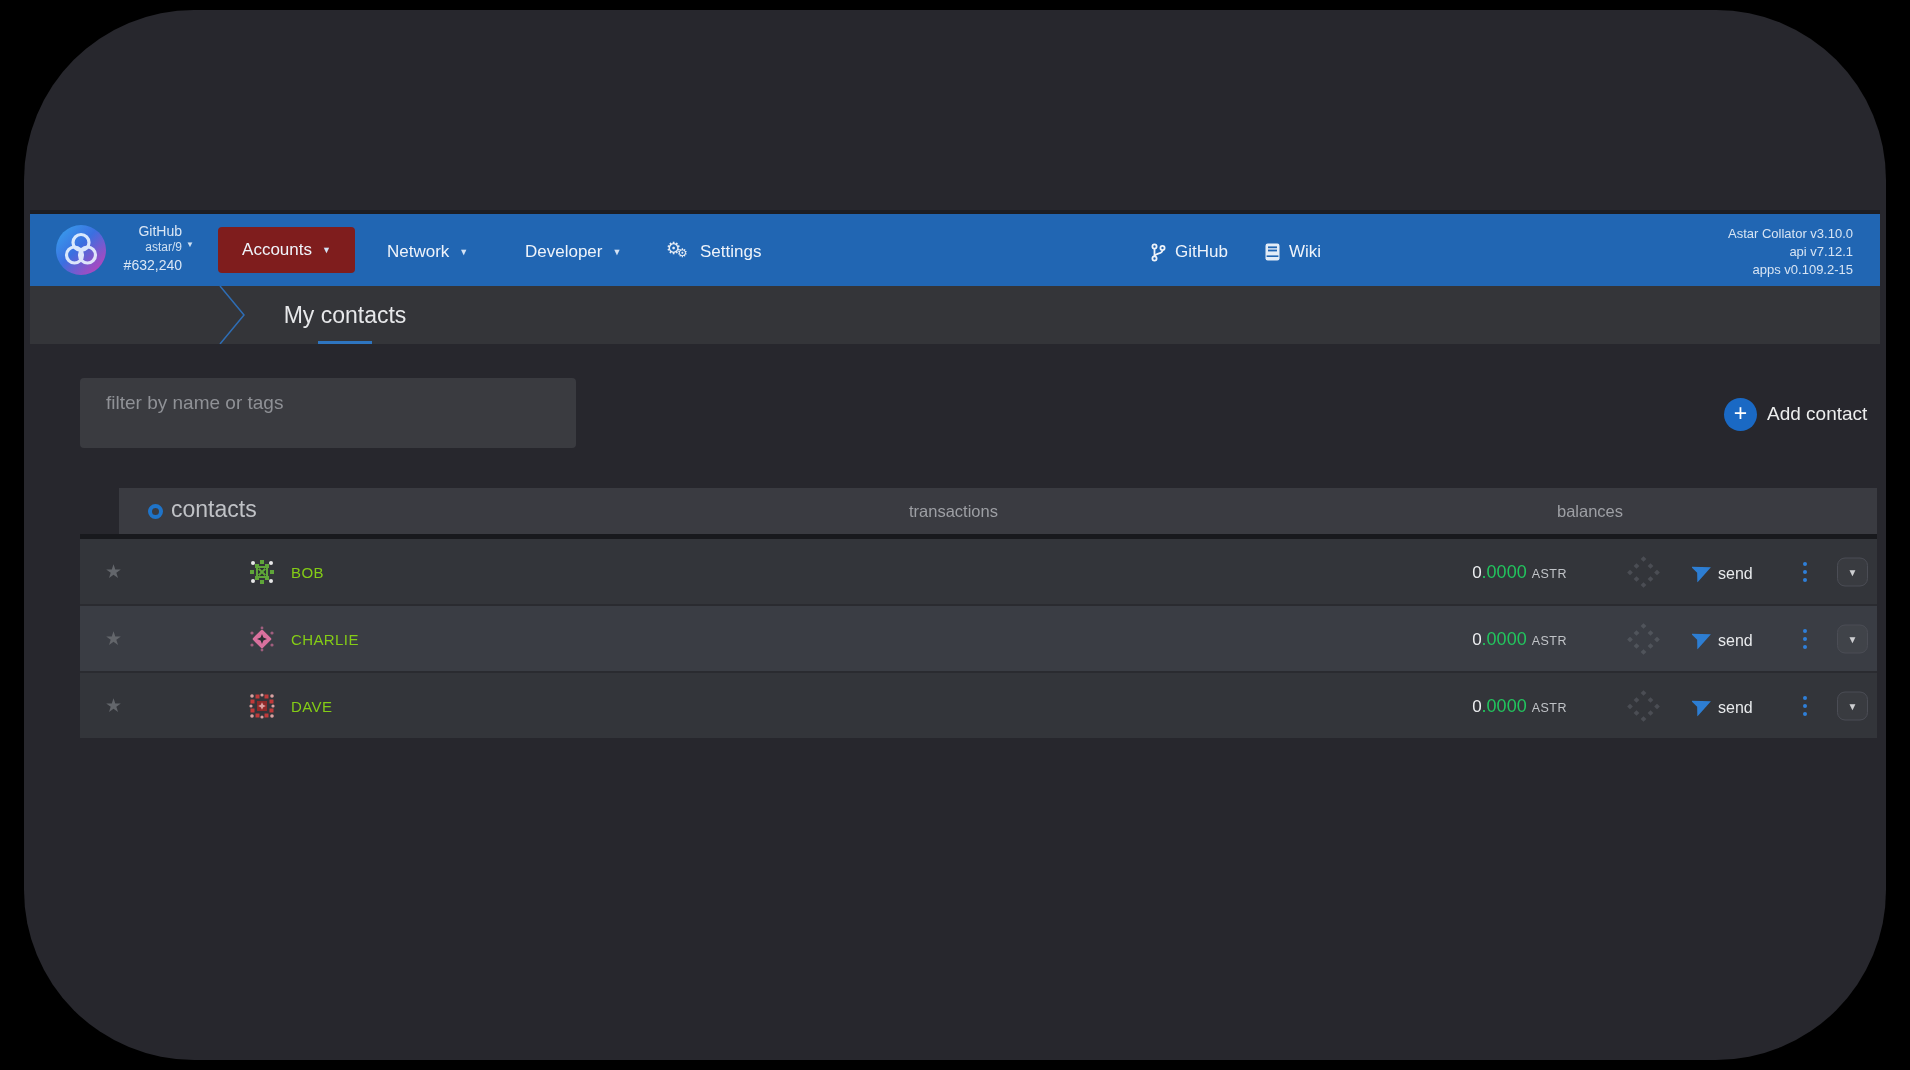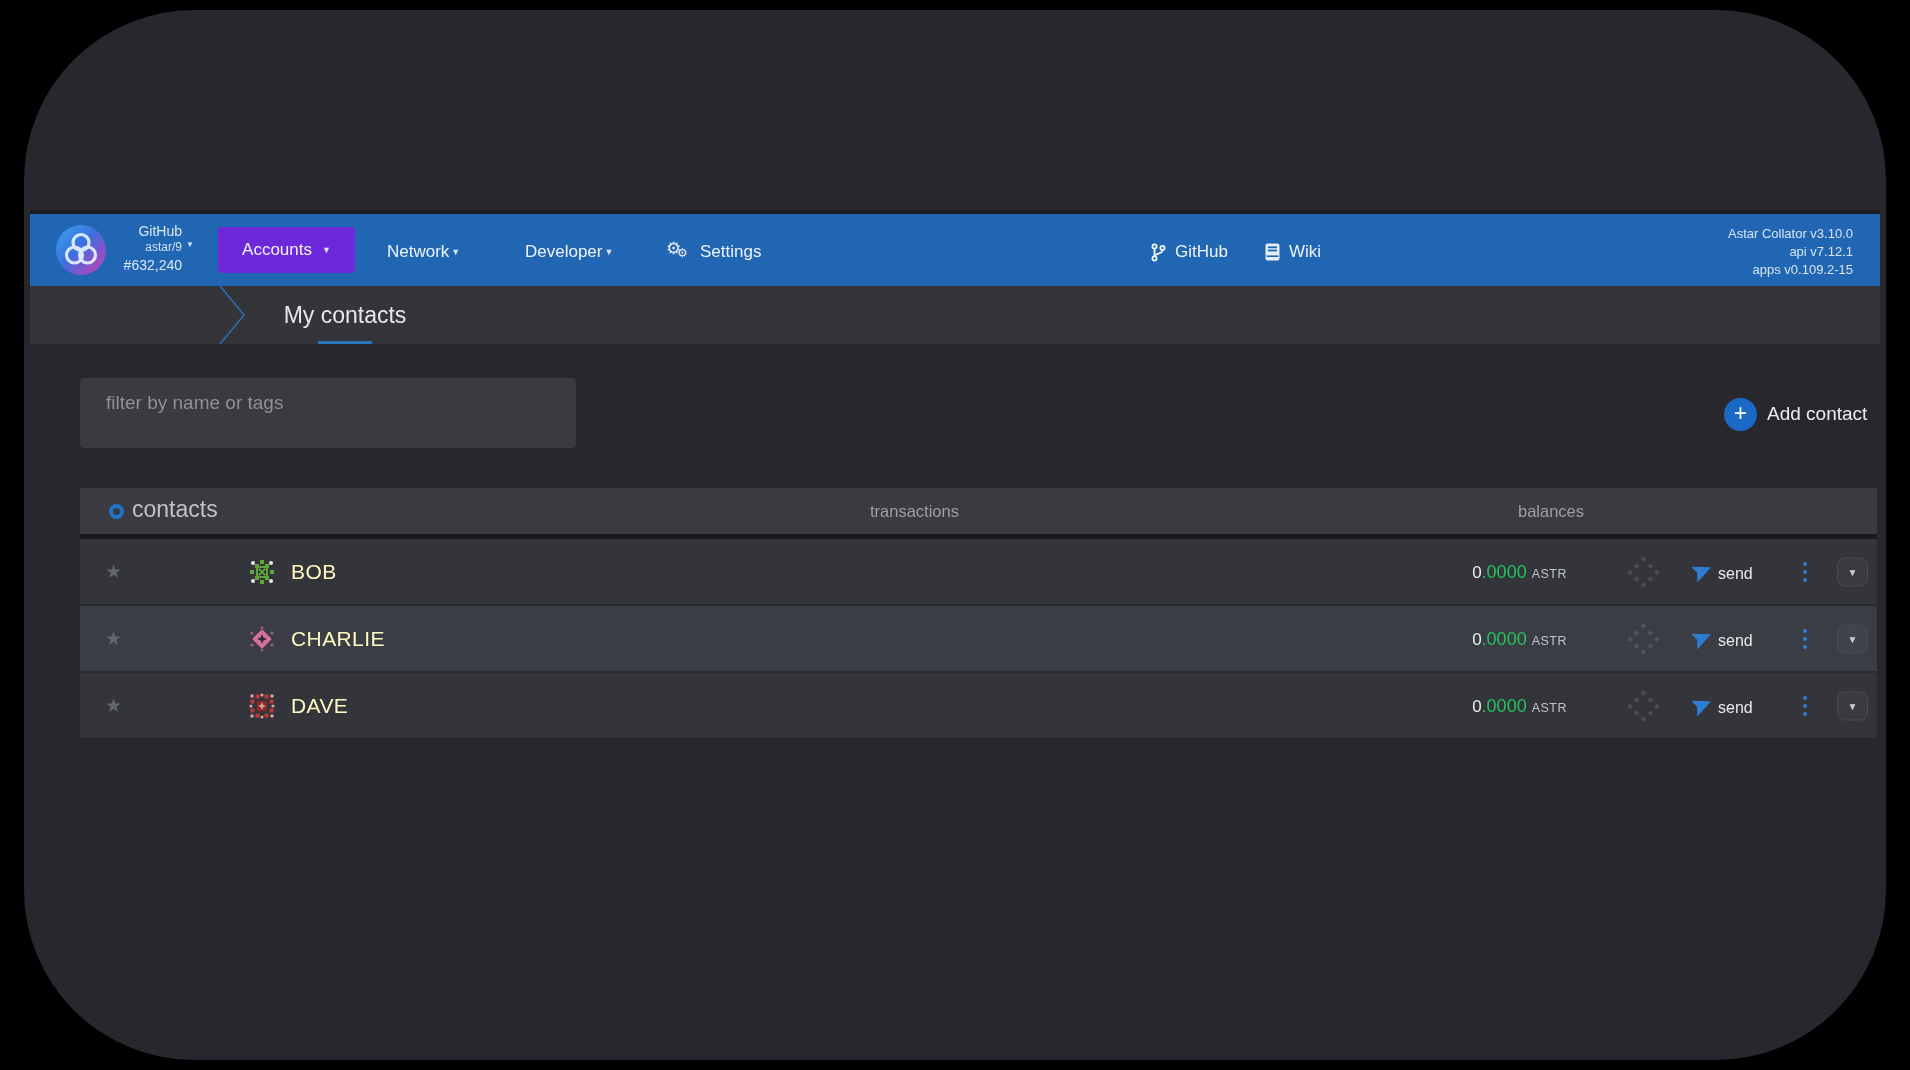--- a/index.html
+++ b/index.html
@@ -13,23 +13,23 @@
   .topbar { position:absolute; left:6px; top:200px; width:1850px; height:76px;
     background:#2166b3; border-top:4px solid #1d1e23; }
   .logo { position:absolute; left:26px; top:11px; width:50px; height:50px; }
   .chain-info { position:absolute; left:40px; top:8px; width:112px; text-align:right;
     color:#dbe7f5; line-height:1.3; }
   .chain-name { font-size:14px; }
   .chain-spec { font-size:12px; color:#cfe0f2; }
   .chain-block { font-size:14px; }
   .chain-caret { position:absolute; left:156px; top:26px; font-size:8px; color:#cfe0f2; }
   .nav-pill { position:absolute; left:188px; top:13px; width:137px; height:46px;
-    background:#6d28d9; border-radius:4px; display:flex; align-items:center; justify-content:center;
+    background:#7f1d1d; border-radius:4px; display:flex; align-items:center; justify-content:center;
     gap:10px; color:#f0f4fa; font-size:17px; cursor:pointer; }
-  .nav-item { position:absolute; top:0; height:76px; display:flex; align-items:center; gap:2px;
+  .nav-item { position:absolute; top:0; height:76px; display:flex; align-items:center; gap:10px;
     color:#eef3fa; font-size:17px; cursor:pointer; }
   .nav-network { left:357px; } .nav-developer { left:495px; } .nav-settings { left:636px; gap:8px; }
   .caret { font-size:9px; color:#d4e2f4; }
   .gears { position:relative; width:26px; height:24px; color:#e6ecf5; }
   .gear-big { position:absolute; left:0; top:-2px; font-size:17px; }
   .gear-small { position:absolute; left:11px; top:6px; font-size:12px; }
   .link-item { position:absolute; top:0; height:76px; display:flex; align-items:center; gap:9px;
     color:#eef3fa; font-size:17px; cursor:pointer; }
   .link-github { left:1121px; } .link-wiki { left:1235px; }
   .version { position:absolute; right:27px; top:11px; text-align:right; color:#d7e4f3;
@@ -52,35 +52,35 @@
     font-family:Liberation Sans, sans-serif; }
   .filter-box input::placeholder { color:#8f9196; }
   .add-contact { position:absolute; left:1700px; top:385px; height:38px; display:flex;
     align-items:center; gap:10px; cursor:pointer; }
   .plus-circle { width:33px; height:33px; border-radius:50%; background:#1a69c4; color:#fff;
     display:flex; align-items:center; justify-content:center; font-size:23px; line-height:1; padding-bottom:2px; }
   .add-label { color:#eceded; font-size:19px; }
 
   
   .table { position:absolute; left:56px; top:478px; width:1797px; }
-  .thead { position:relative; height:46px; background:#3a3b41; }
+  .thead { position:relative; height:46px; background:#3a3b41;margin-left:39px; }
   .t-dot { position:absolute; left:29px; top:16px; width:15px; height:15px; border-radius:50%;
     border:4.5px solid #1f74c9; }
   .t-title { position:absolute; left:52px; top:8px; font-size:23px; font-weight:300; color:#c0c2c6; }
   .t-col { position:absolute; top:14px; font-size:16.5px; color:#9d9fa4; }
   .t-col-tx { left:790px; } .t-col-bal { left:1438px; }
   .tsep { height:5px; background:#18191d; }
   .row { position:relative; height:65px; background:#33353a; }
   .row.alt { background:#3a3d44; }
   .row + .row { border-top:2px solid #2a2b30; height:67px; }
   .star { position:absolute; left:25px; top:50%; transform:translateY(-54%); color:#63666b;
     font-size:19px; cursor:pointer; }
   .identicon { position:absolute; left:169px; top:50%; transform:translateY(-50%); width:26px; height:26px; cursor:pointer; }
-  .c-name { position:absolute; left:211px; top:50%; transform:translateY(-50%); color:#fef9c3;
-    font-size:21px; letter-spacing:.4px; }
+  .c-name { position:absolute; left:211px; top:50%; transform:translateY(-50%); color:#84cc16;
+    font-size:15px; letter-spacing:.4px; }
   .balance { position:absolute; right:310px; top:50%; transform:translateY(-50%); white-space:nowrap; }
   .bal-int { color:#eceef0; font-size:17px; }
   .bal-frac { color:#22c55e; font-size:18px; }
   .bal-unit { color:#c0c3c7; font-size:12.5px; letter-spacing:.5px; margin-left:5px; }
   .expander { position:absolute; left:1546px; top:50%; transform:translateY(-50%); opacity:.2; }
   .send-btn { position:absolute; left:1612px; top:50%; transform:translateY(-50%); display:flex;
     align-items:flex-end; gap:5px; cursor:pointer; }
   .send-label { color:#e8eaec; font-size:16px; }
   .ellipsis { position:absolute; left:1723px; top:50%; transform:translateY(-50%); display:flex;
     flex-direction:column; gap:4px; cursor:pointer; }

